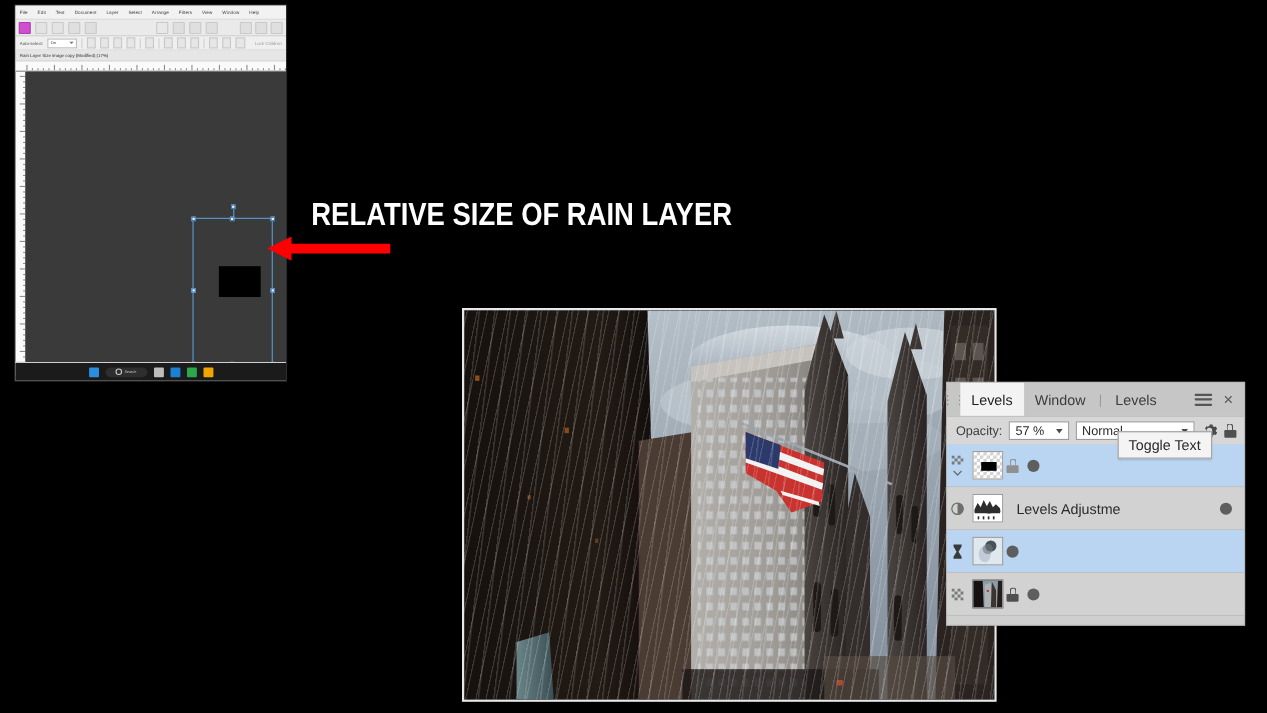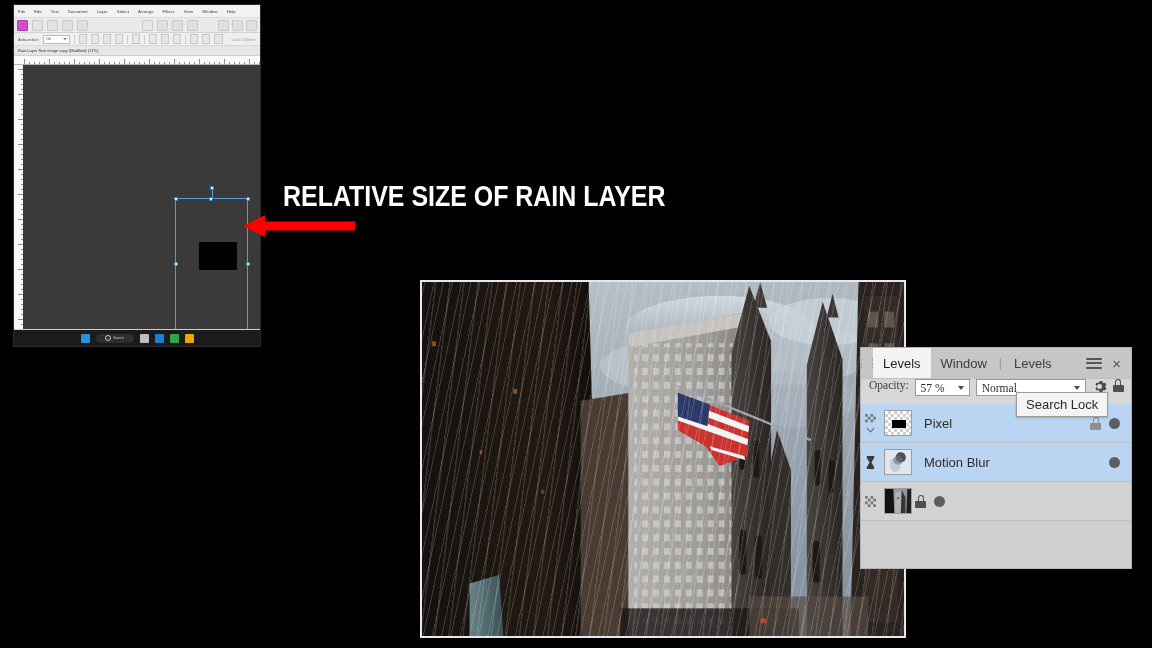--- a/index.html
+++ b/index.html
@@ -114,22 +114,22 @@
   .ptab{display:flex;align-items:center;padding:0 10px;font-size:13px;color:#3c3c3c;}
   .ptab.active{background:#f3f3f3;color:#1e1e1e;}
   .tabdiv{display:flex;align-items:center;color:#9a9a9a;font-size:12px;padding:0 2px;}
   #panel-tab-right{margin-left:auto;display:flex;align-items:center;gap:10px;
                    padding-right:10px;}
   #hamburger{width:16px;height:11px;display:flex;flex-direction:column;
              justify-content:space-between;}
   #hamburger span{display:block;height:2px;background:#555;border-radius:1px;}
   #panel-close{font-size:15px;color:#555;line-height:1;}
 
-  #panel-optbar{height:25px;background:#d7d7d7;display:flex;align-items:flex-start;
-                gap:6px;padding:0 8px;border-top:1px solid #c0c0c0;font-family:Liberation Serif, serif;}
+  #panel-optbar{height:25px;background:#d7d7d7;display:flex;align-items:center;
+                gap:6px;padding:0 8px;border-top:1px solid #c0c0c0;}
   #panel-optbar .olbl{font-size:11.5px;color:#3d3d3d;}
   .selectbox{height:17px;background:#fff;border:1px solid #9a9a9a;
              display:flex;align-items:center;font-size:11.5px;color:#2b2b2b;
              padding:0 16px 0 5px;position:relative;box-sizing:border-box;}
   .selectbox:after{content:"";position:absolute;right:5px;top:6px;
                    border-left:3.5px solid transparent;border-right:3.5px solid transparent;
                    border-top:4px solid #4a4a4a;}
   #opacity-select{width:57px;}
   #blend-select{width:115px;}
   .opt-ico{width:15px;height:15px;display:flex;align-items:center;justify-content:center;}
@@ -527,47 +527,71 @@
           </svg>
         <svg viewBox="0 0 10 6" width="9" height="6" style="margin-top:2px">
             <path d="M1 1l4 4 4-4" stroke="#6e6e6e" stroke-width="1.3" fill="none"></path>
           </svg>
       </div>
       <div class="row-thumb">
         <span class="thumb checker">
             <span style="position:absolute;left:7px;top:9px;width:14px;height:8px;background:#000"></span>
           </span>
       </div>
-      <div class="row-name">Pixel</div>
       <div class="row-right">
         <span class="lock-ico">
             <span class="body"></span>
             <span class="shackle"></span>
           </span>
         <span class="vis-dot"></span>
       </div>
     </div>
 
+    <div class="layer-row">
+      <div class="row-gutter">
+        <svg viewBox="0 0 14 14" width="13" height="13">
+          <circle cx="7" cy="7" r="5.6" fill="none" stroke="#6e6e6e" stroke-width="1.2"></circle>
+          <path d="M7 1.4a5.6 5.6 0 010 11.2z" fill="#6e6e6e"></path>
+          </svg>
+      </div>
+      <div class="row-thumb">
+        <span class="thumb" style="background:#fff">
+          <svg viewBox="0 0 28 26" width="26" height="24">
+            <path d="M1 14 L4 8 L7 12 L10 5 L13 11 L16 6 L19 12 L22 9 L26 13 L26 18 L1 18 Z" fill="#2e2e2e"></path>
+            <path d="M1 16 Q6 12 11 16 T21 15 T26 17" stroke="#2e2e2e" stroke-width="1" fill="none"></path>
+            <g fill="#2e2e2e">
+                <rect x="4" y="21" width="1.6" height="3"></rect>
+                <rect x="9" y="21" width="1.6" height="3"></rect>
+            <rect x="14" y="21" width="1.6" height="3"></rect>
+                <rect x="19" y="21" width="1.6" height="3"></rect>
+              </g>
+          </svg>
+        </span>
+      </div>
+      <div class="row-name">Levels Adjustme</div>
+      <div class="row-right">
+        <span class="vis-dot"></span>
+      </div>
+    </div>
 
     <div class="layer-row selected">
       <div class="row-gutter">
         <svg viewBox="0 0 12 16" width="11" height="15">
           <path d="M2 1h8v2l-3 5 3 5v2H2v-2l3-5-3-5z" fill="#3a3a3a"></path>
           </svg>
       </div>
       <div class="row-thumb">
         <span class="thumb" style="background:#dfe7ef">
           <svg viewBox="0 0 28 26" width="26" height="24">
             <ellipse cx="11" cy="16" rx="6" ry="8" fill="#b9c6d2" opacity="0.8"></ellipse>
             <circle cx="17" cy="8" r="5.5" fill="#4a4f55"></circle>
             <circle cx="14" cy="11" r="5" fill="#707880" opacity="0.6"></circle>
           </svg>
         </span>
       </div>
-      <div class="row-name">Motion Blur</div>
       <div class="row-right">
         <span class="vis-dot"></span>
       </div>
     </div>
 
     <div class="layer-row">
       <div class="row-gutter">
         <svg viewBox="0 0 12 12" width="11" height="11">
           <g fill="#7a7a7a">
               <rect x="0" y="0" width="3" height="3"></rect>
@@ -597,14 +621,14 @@
         <span class="lock-ico dark">
             <span class="body"></span>
             <span class="shackle"></span>
           </span>
         <span class="vis-dot"></span>
       </div>
     </div>
 
   </div>
 
-  <div id="tooltip-toggle-lock">Search Lock</div>
+  <div id="tooltip-toggle-lock">Toggle Text</div>
 </div>
 
 </body></html>

